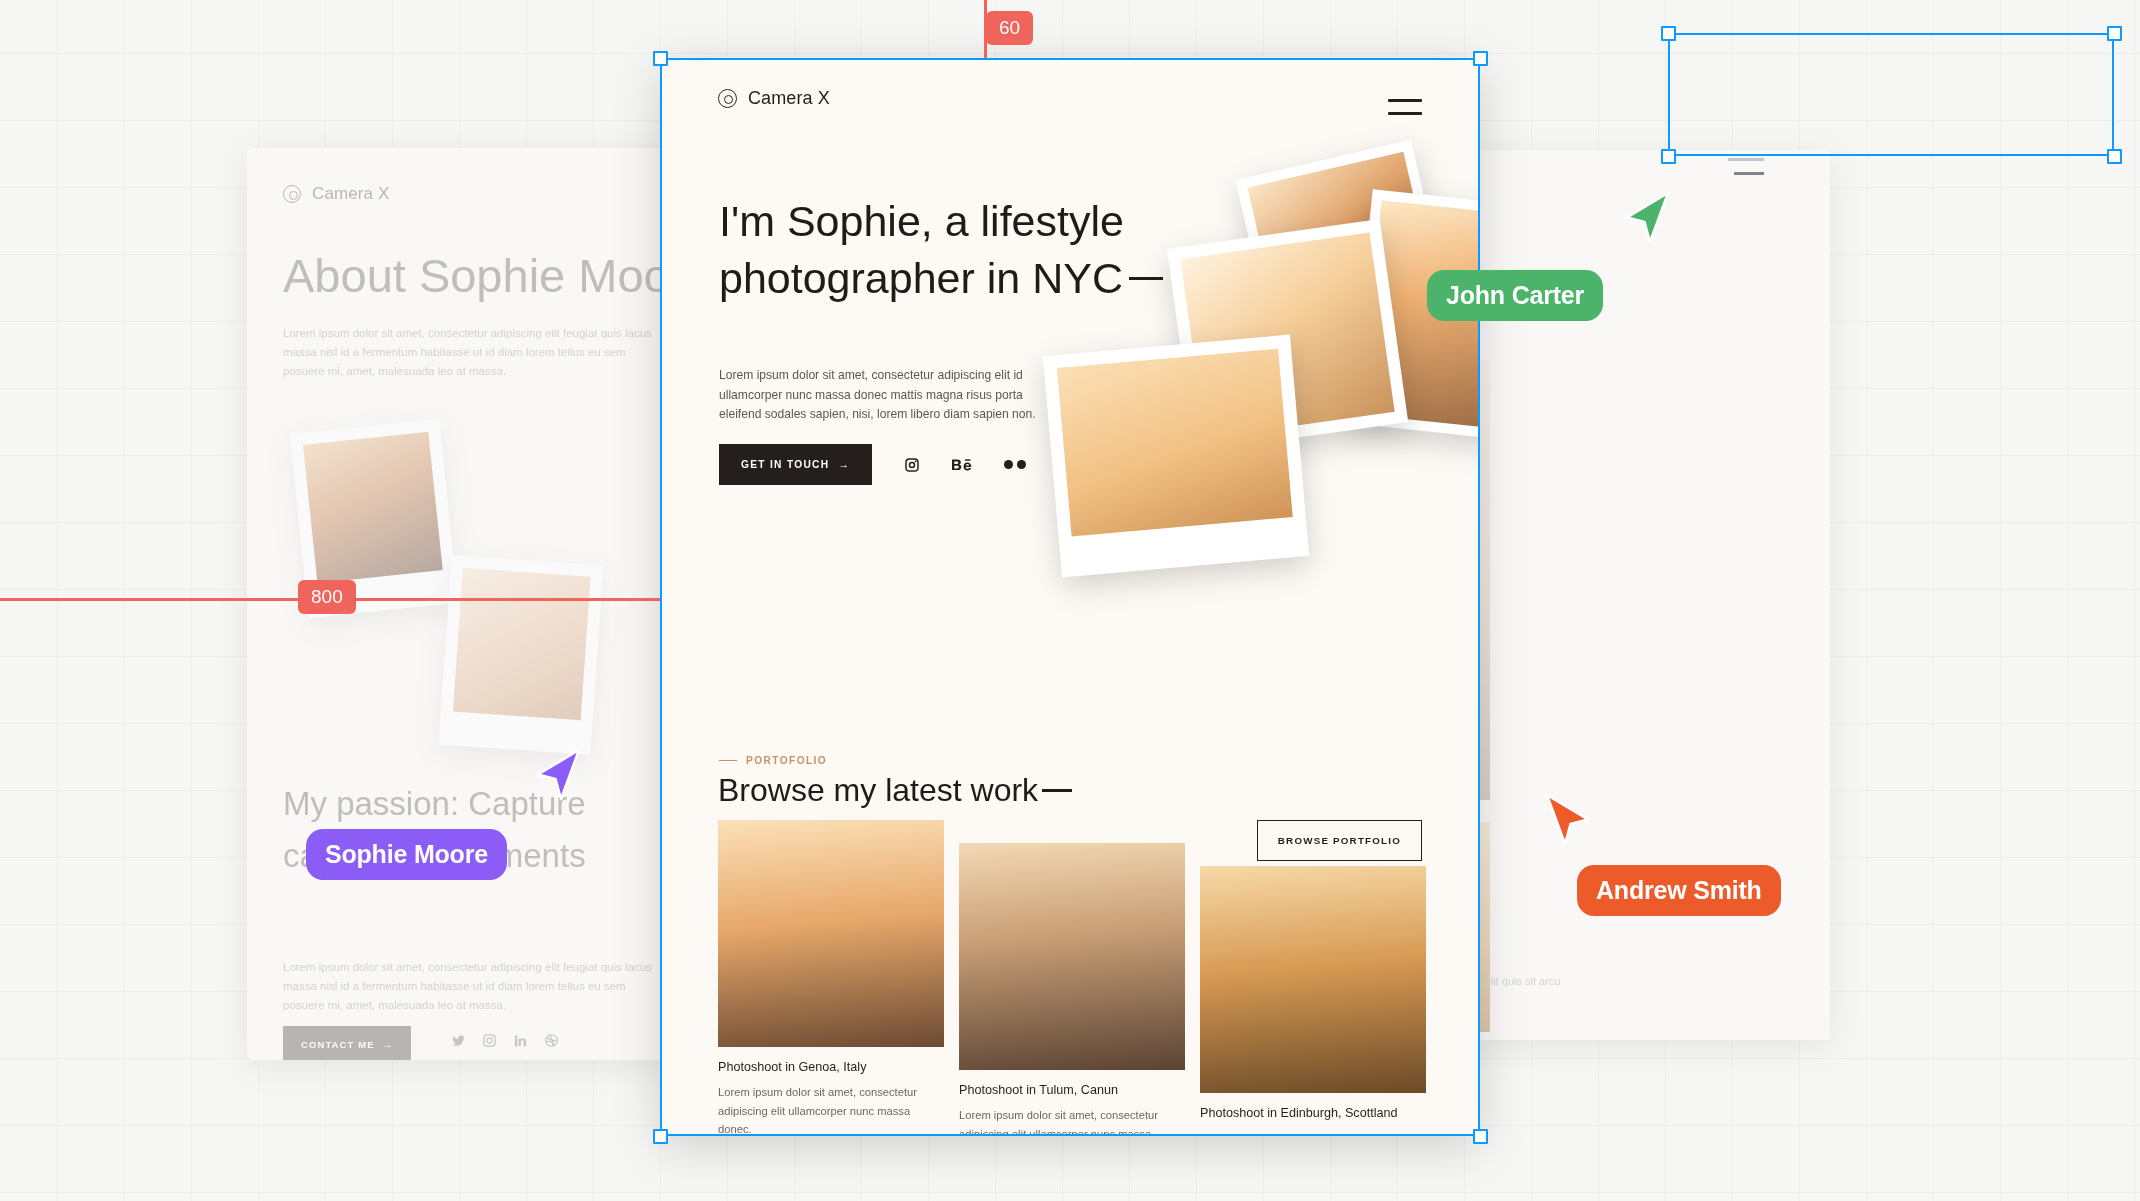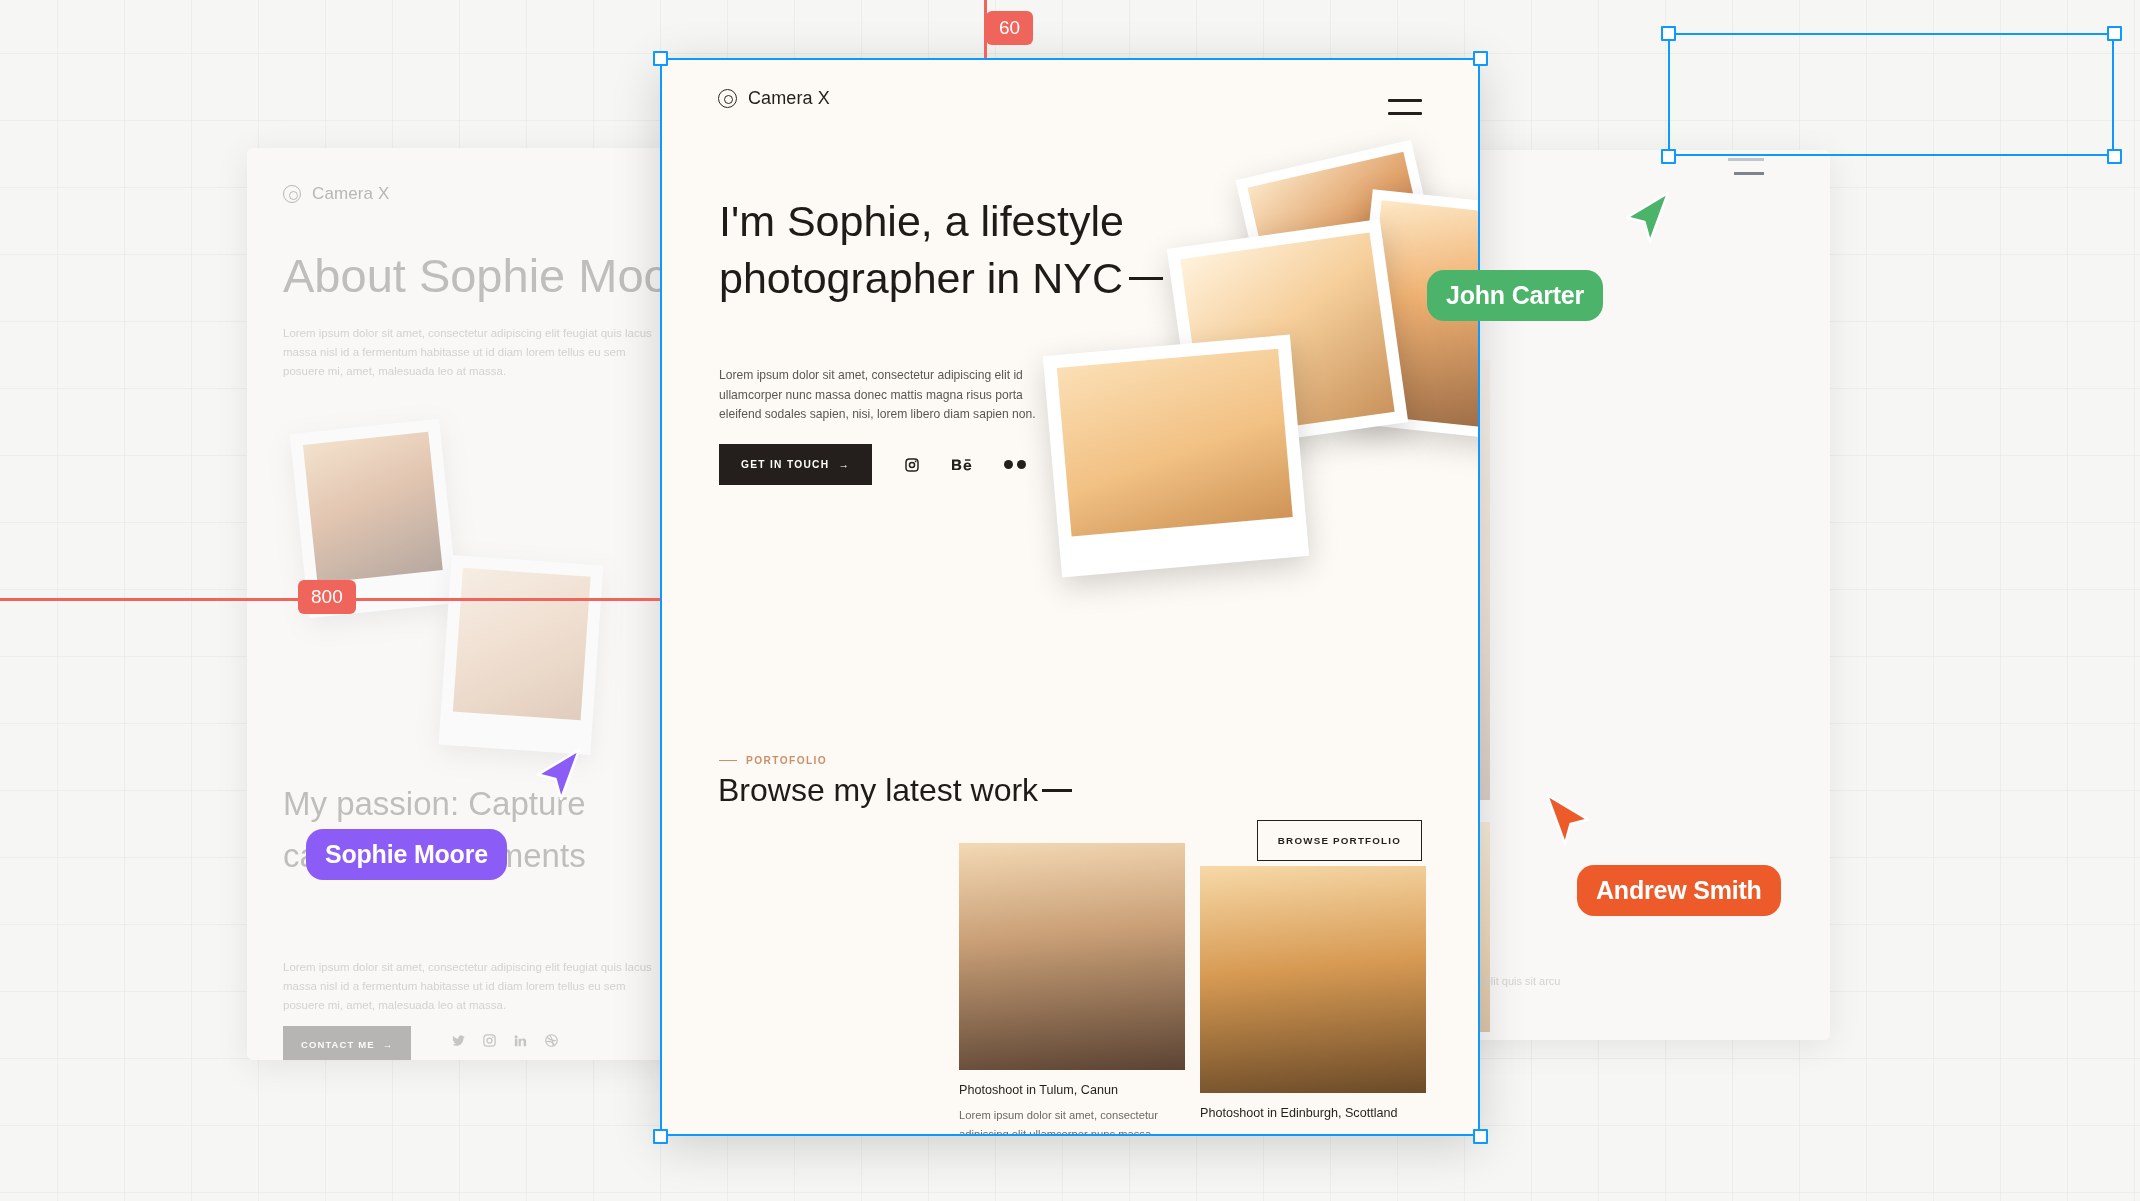--- a/index.html
+++ b/index.html
@@ -316,20 +316,26 @@
       </span>
     </div>
 
     <div id="pf-eyebrow">
       <span class="dash"></span>
       <span>PORTOFOLIO</span>
     </div>
     <h2 id="pf-title" class="serif"><span>Browse my latest work</span><span class="und"></span></h2>
     <button id="pf-btn">BROWSE PORTFOLIO</button>
 
+    <div class="card" style="left:58px; top:762px;">
+      <div class="thumb" style="height:227px; background:linear-gradient(175deg,#fbe0b8,#e7a86a 45%,#6c4a33);"></div>
+      <div class="c-title">Photoshoot in Genoa, Italy</div>
+      <div class="c-body">Lorem ipsum dolor sit amet, consectetur adipiscing elit ullamcorper nunc massa donec.</div>
+
+    </div>
 
     <div class="card" style="left:299px; top:785px;">
       <div class="thumb" style="height:227px; background:linear-gradient(175deg,#f3d9b5,#caa077 40%,#5b4333);"></div>
       <div class="c-title">Photoshoot in Tulum, Canun</div>
       <div class="c-body">Lorem ipsum dolor sit amet, consectetur adipiscing elit ullamcorper nunc massa donec.</div>
 
     </div>
 
     <div class="card" style="left:540px; top:808px;">
       <div class="thumb" style="height:227px; background:linear-gradient(175deg,#f7d9a8,#d79a53 45%,#6b4a28);"></div>

